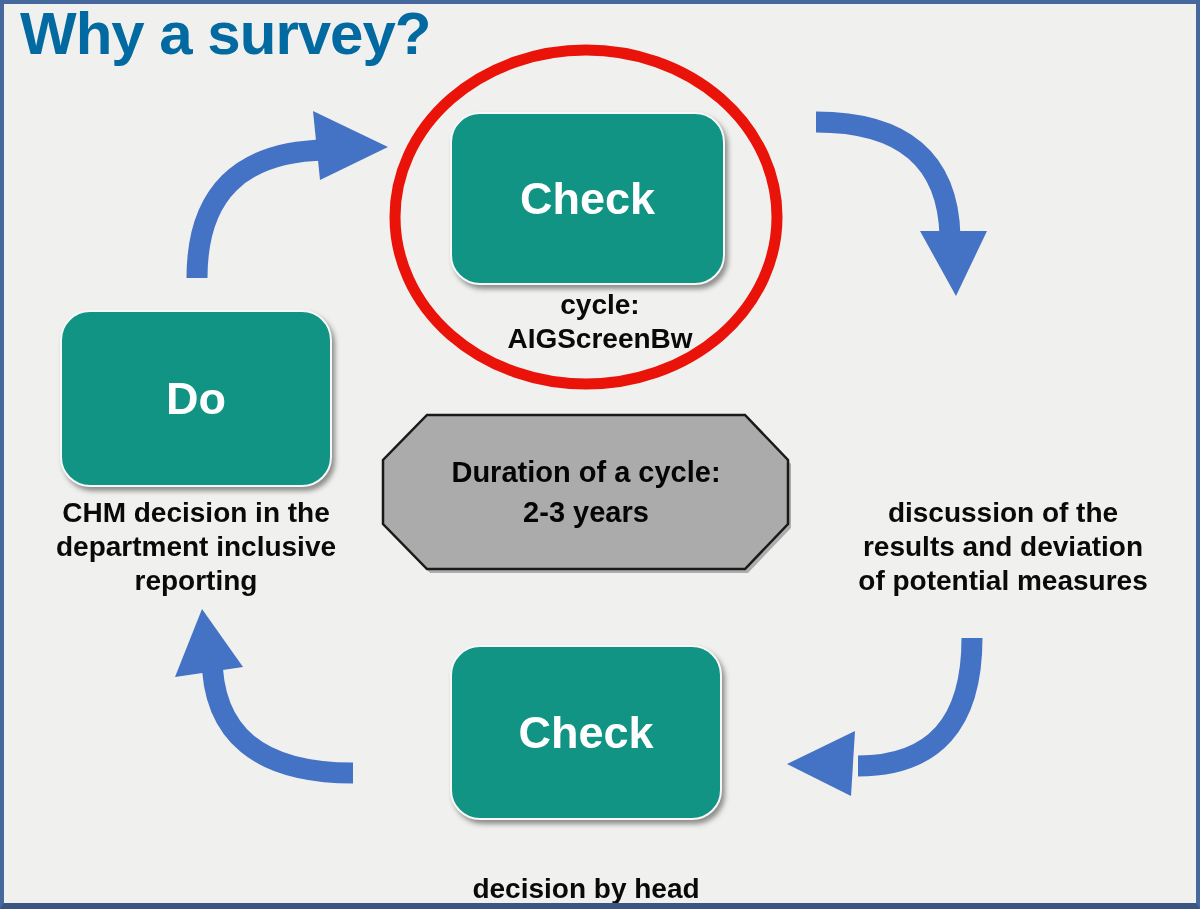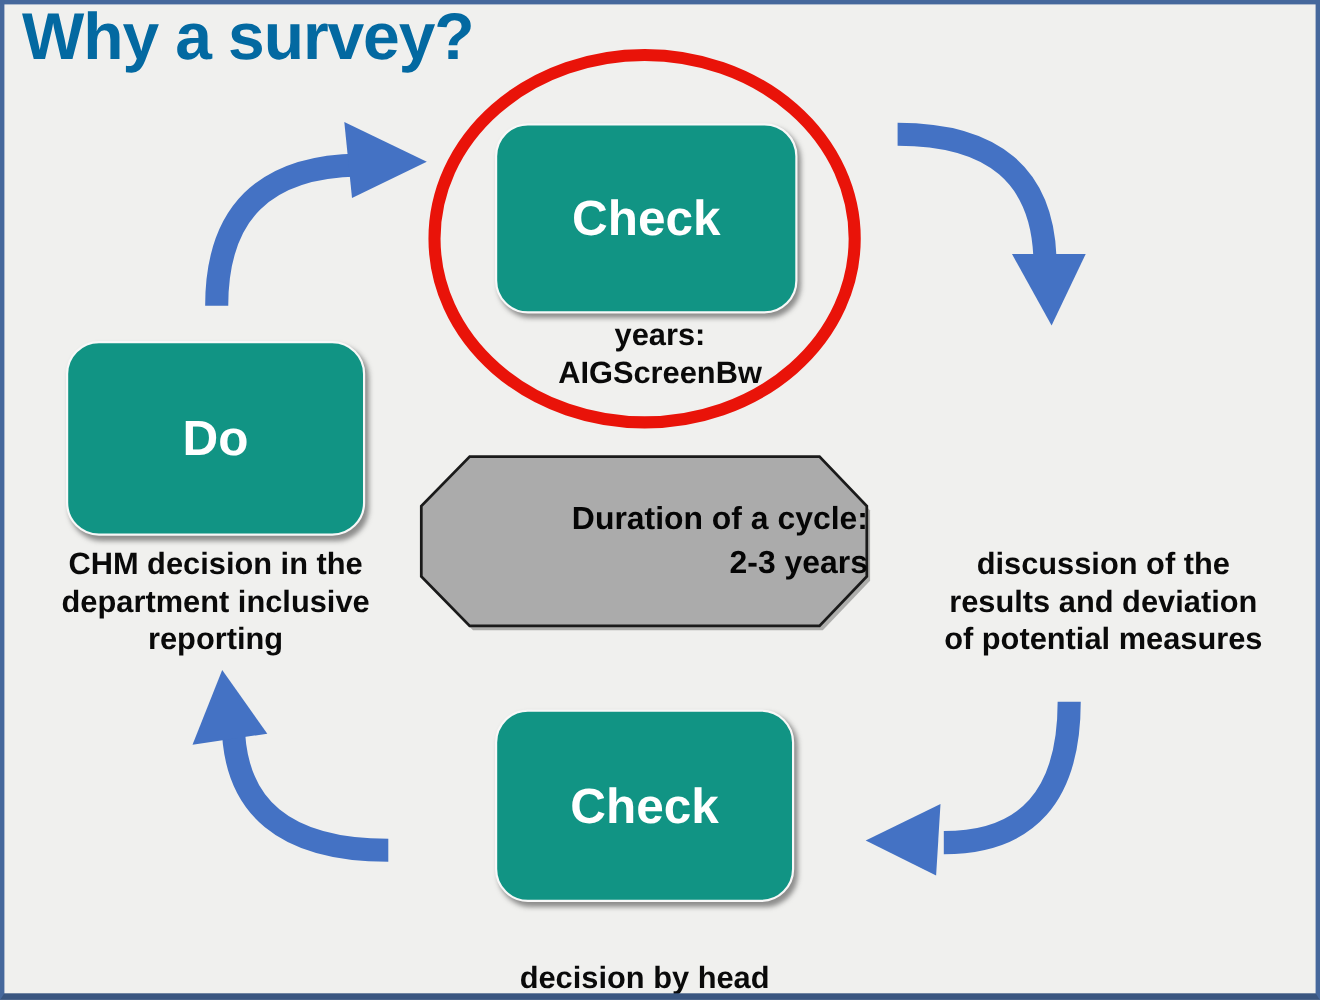--- a/index.html
+++ b/index.html
@@ -69,21 +69,21 @@
   }
   .cap-check { left: 435px; top: 288px; width: 330px; }
   .cap-act   { left: 828px; top: 496px; width: 350px; }
   .cap-plan  { left: 411px; top: 836px; width: 350px; margin-top: 36px; }
   .cap-do    { left:  21px; top: 496px; width: 350px; }
   .center-text {
     position: absolute;
     left: 383px;
     top: 452px;
     width: 406px;
-    text-align: right;
+    text-align: center;
     font-weight: bold;
     font-size: 29px;
     line-height: 40px;
     color: #050505;
     white-space: pre-line;
     z-index: 3;
   }
 </style>
 </head>
 <body>
@@ -120,21 +120,21 @@
   <div class="step-box box-check">
     <span>Check</span>
   </div>
   <div class="step-box box-plan">
     <span>Check</span>
   </div>
   <div class="step-box box-do">
     <span>Do</span>
   </div>
 
-  <div class="caption cap-check">years:
+  <div class="caption cap-check">cycle:
 AIGScreenBw</div>
   <div class="caption cap-act">discussion of the
 results and deviation
 of potential measures</div>
   <div class="caption cap-plan">decision by head
 of department</div>
   <div class="caption cap-do">CHM decision in the
 department inclusive
 reporting</div>
 

